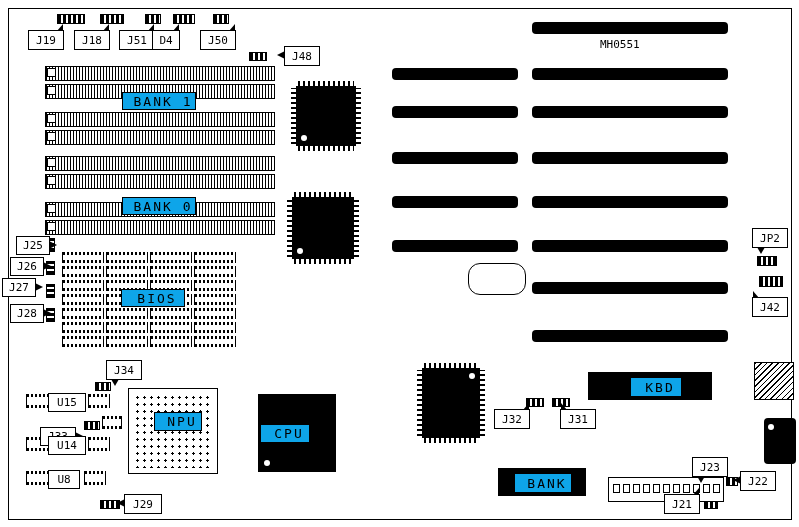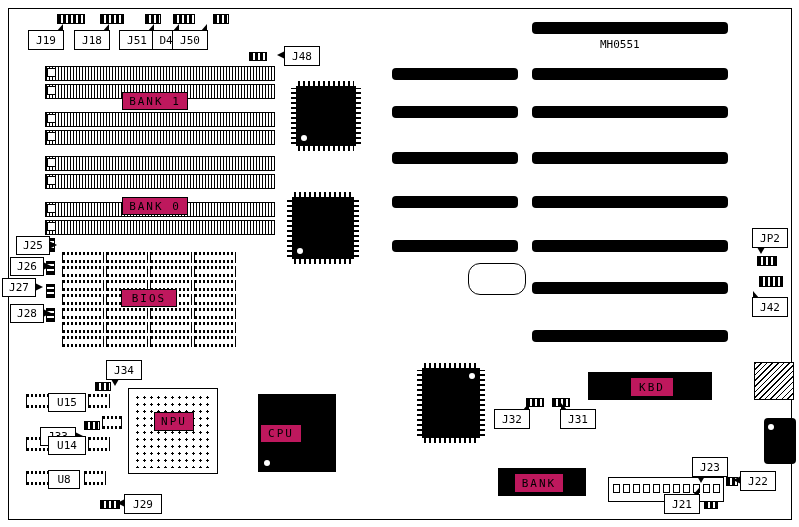--- a/index.html
+++ b/index.html
@@ -1,21 +1,21 @@
 <!DOCTYPE html>
 <html><head>
 <meta charset="utf-8">
 <style>
   html,body{margin:0;padding:0;background:#fff;}
   .page{position:relative;width:799px;height:527px;background:#fff;font-family:"DejaVu Sans Mono",monospace;overflow:hidden;}
   .board{position:absolute;left:8px;top:8px;width:782px;height:510px;border:1.5px solid #000;}
   .abs{position:absolute;}
   .ptext{position:absolute;font-size:11px;color:#000;white-space:nowrap;z-index:3;}
   .callout{position:absolute;border:1px solid #000;background:#fff;font-size:11px;display:flex;align-items:center;justify-content:center;z-index:6;white-space:nowrap;}
-  .comp-label{position:absolute;border:1px solid #000;background:#be185d;font-size:11px;letter-spacing:2px;display:flex;align-items:center;justify-content:center;z-index:4;white-space:nowrap;}
+  .comp-label{position:absolute;border:1px solid #000;background:#0ea5e9;font-size:13px;letter-spacing:2px;display:flex;align-items:center;justify-content:center;z-index:4;white-space:nowrap;padding-left:8px;}
   .p-upright::after{content:'';position:absolute;top:-7px;right:0;width:0;height:0;border-left:6px solid transparent;border-bottom:7px solid #000;}
   .p-upleft::after{content:'';position:absolute;top:-7px;left:0;width:0;height:0;border-right:6px solid transparent;border-bottom:7px solid #000;}
   .p-down::after{content:'';position:absolute;bottom:-7px;left:4px;width:0;height:0;border-left:4px solid transparent;border-right:4px solid transparent;border-top:7px solid #000;}
   .p-left::after{content:'';position:absolute;left:-8px;top:4px;width:0;height:0;border-top:4px solid transparent;border-bottom:4px solid transparent;border-right:8px solid #000;}
   .p-right::after{content:'';position:absolute;right:-8px;top:4px;width:0;height:0;border-top:4px solid transparent;border-bottom:4px solid transparent;border-left:8px solid #000;}
   .simm{position:absolute;left:45px;width:228px;height:13px;border:1px solid #000;background:repeating-linear-gradient(90deg,#000 0 1px,#fff 1px 3px);}
   .simm::before{content:'';position:absolute;left:1px;top:1px;width:9px;height:9px;background:#fff;border:1px solid #000;box-sizing:border-box;}
   .slot{position:absolute;height:12px;background:#000;border-radius:4px;}
   .qfp{position:absolute;background:#000;}
   .pins-h{position:absolute;left:2px;right:2px;height:5px;background:repeating-linear-gradient(90deg,#000 0 2px,transparent 2px 5px);}
@@ -45,21 +45,21 @@
   <div class="icon-h" style="left:57px;top:14px;width:26px;height:8px"></div>
   <div class="icon-h" style="left:100px;top:14px;width:22px;height:8px"></div>
   <div class="icon-h" style="left:145px;top:14px;width:14px;height:8px"></div>
   <div class="icon-h" style="left:173px;top:14px;width:20px;height:8px"></div>
   <div class="icon-h" style="left:213px;top:14px;width:14px;height:8px"></div>
 
   <div class="callout p-upright" style="left:28px;top:30px;width:34px;height:18px">J19</div>
   <div class="callout p-upright" style="left:74px;top:30px;width:34px;height:18px">J18</div>
   <div class="callout p-upright" style="left:119px;top:30px;width:34px;height:18px">J51</div>
   <div class="callout p-upright" style="left:152px;top:30px;width:26px;height:18px">D4</div>
-  <div class="callout p-upright" style="left:172px;top:30px;width:34px;height:18px">J50</div>
+  <div class="callout p-upright" style="left:200px;top:30px;width:34px;height:18px">J50</div>
 
   <div class="icon-h" style="left:249px;top:52px;width:16px;height:7px"></div>
   <div class="callout p-left" style="left:284px;top:46px;width:34px;height:18px">J48</div>
 
   <div class="simm" style="top:66px"></div>
   <div class="simm" style="top:84px"></div>
   <div class="simm" style="top:112px"></div>
   <div class="simm" style="top:130px"></div>
   <div class="comp-label" style="left:122px;top:92px;width:64px;height:16px">BANK 1</div>
   <div class="simm" style="top:156px"></div>

